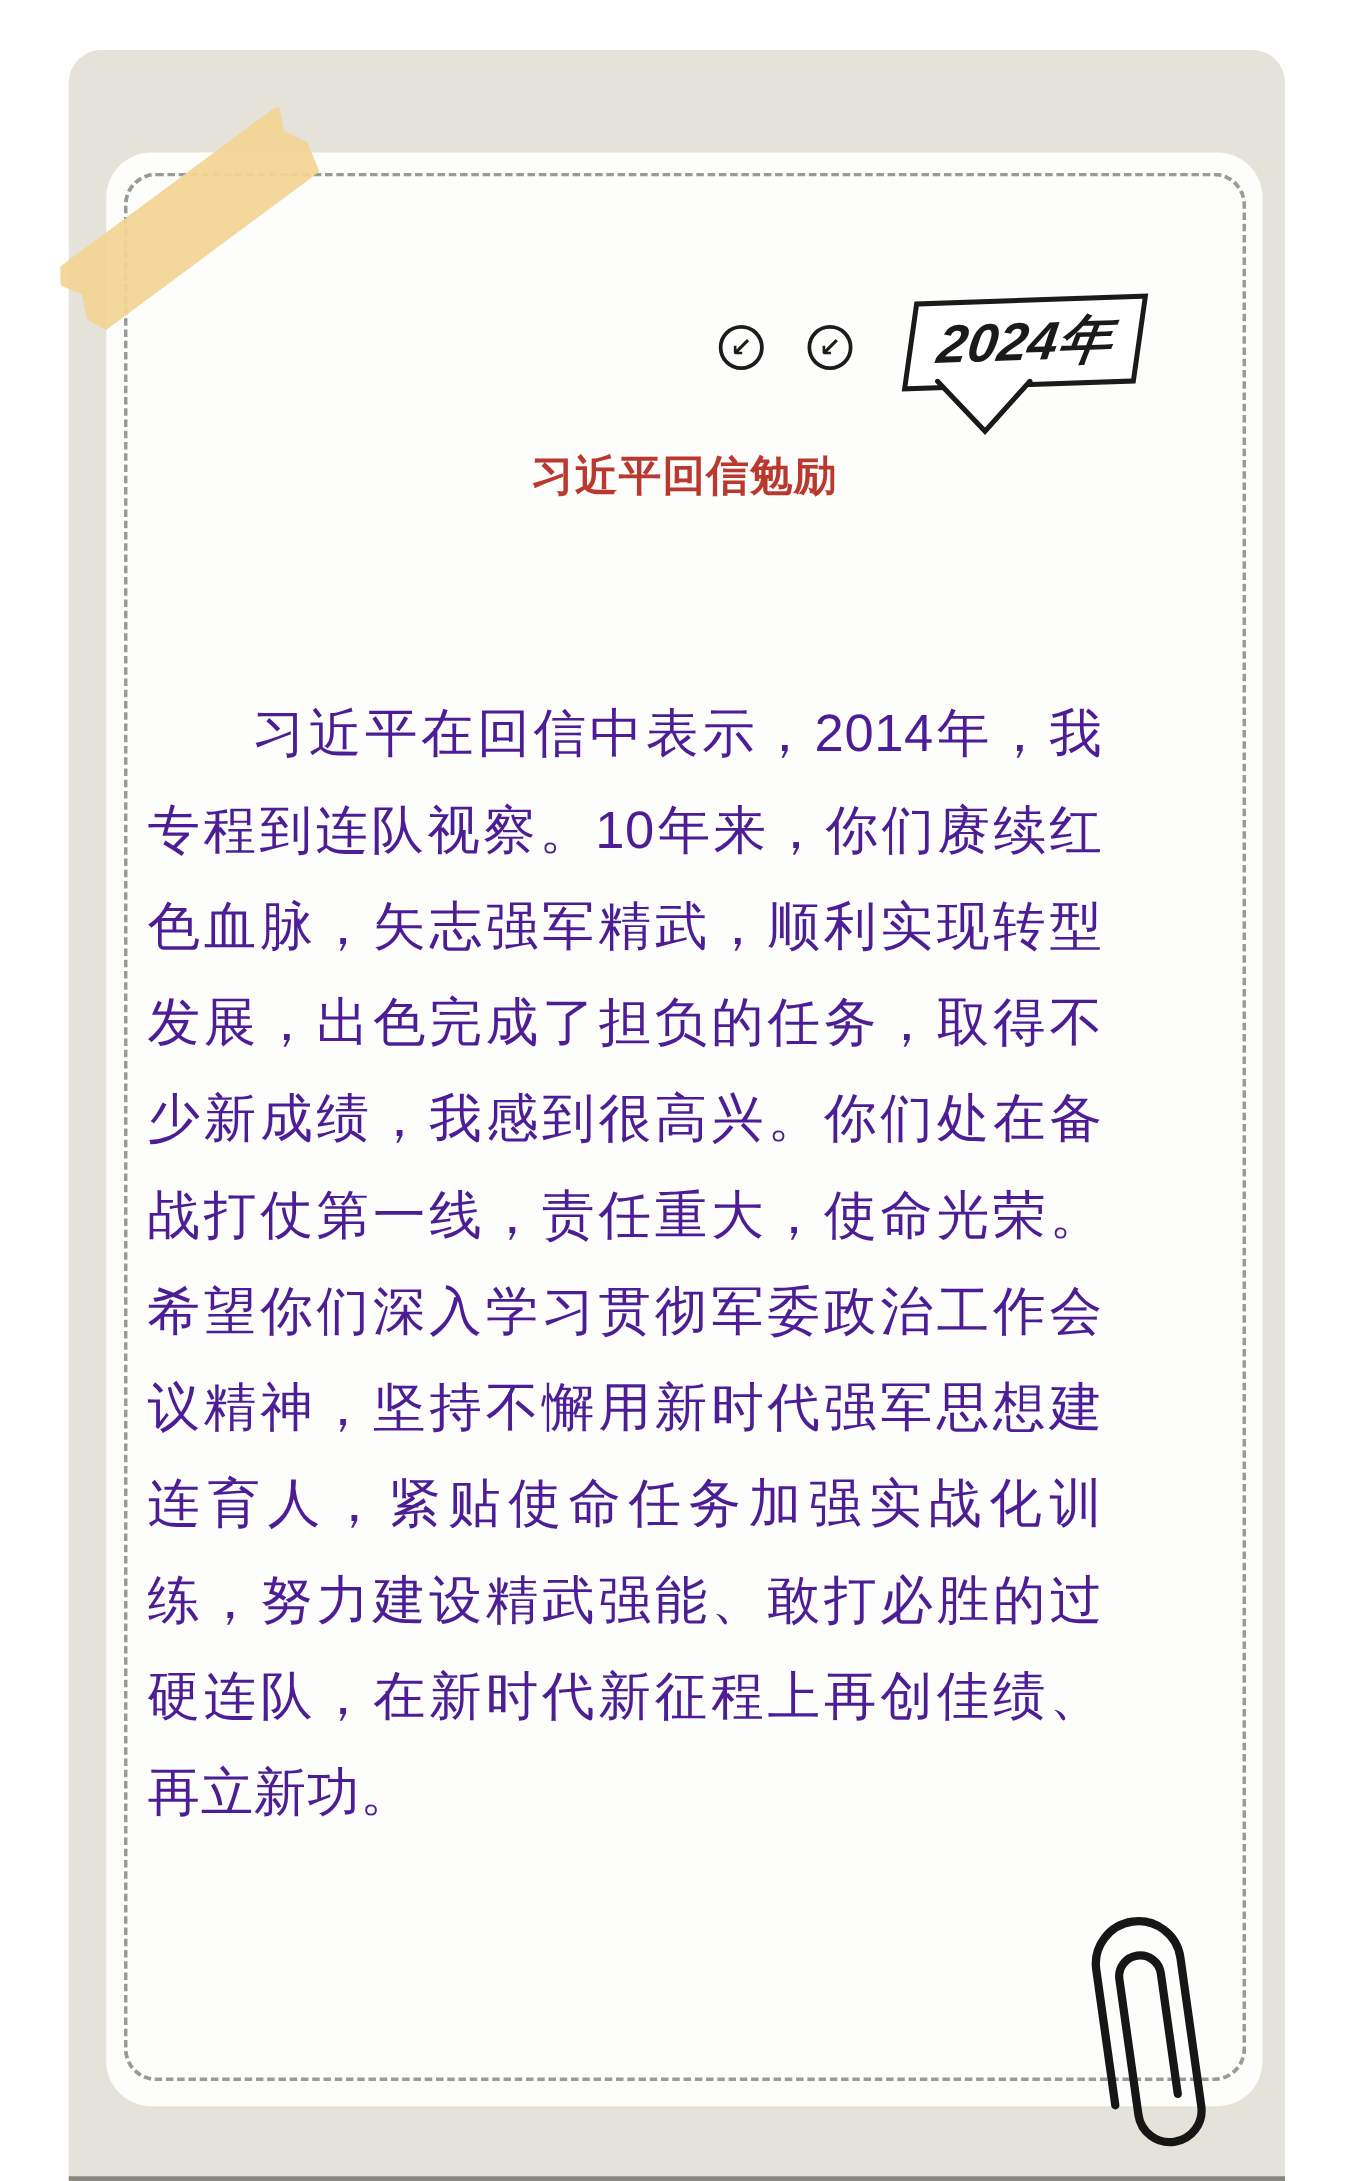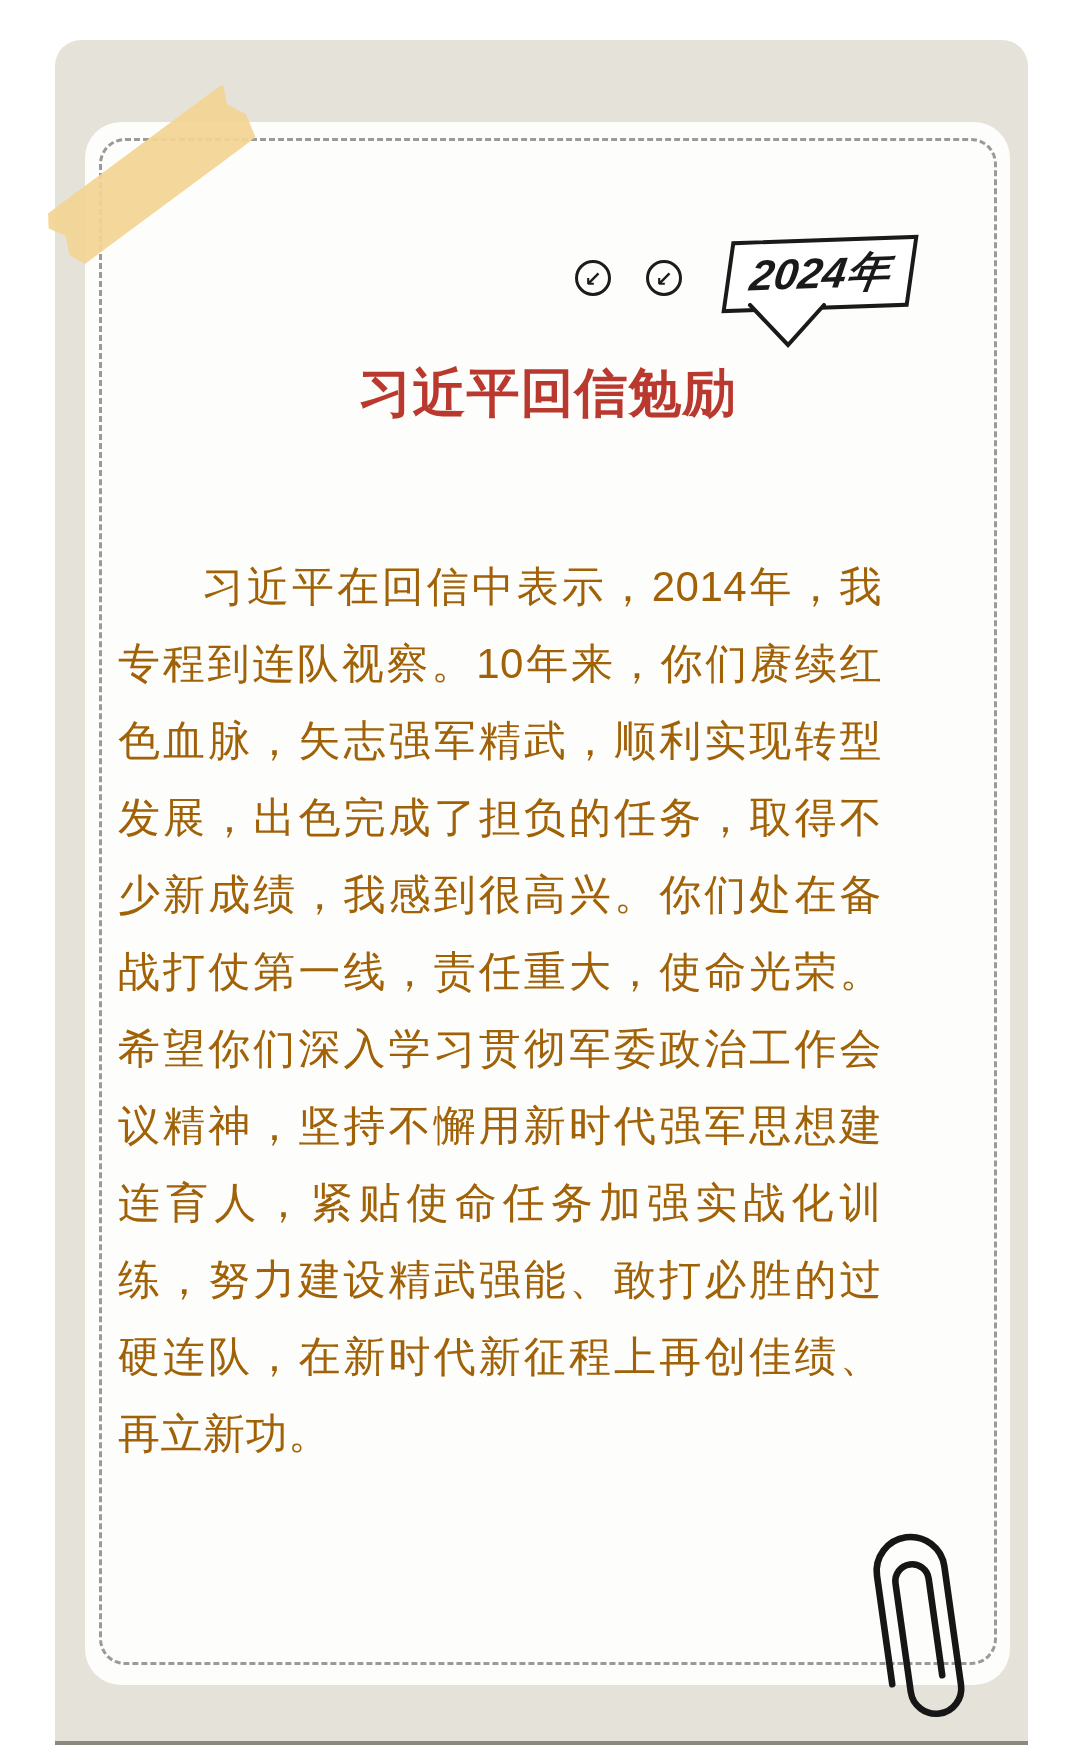--- a/index.html
+++ b/index.html
@@ -62,35 +62,35 @@
     font-size: 43px; font-style: italic; font-weight: bold; color: #1a1a1a;
     z-index: 2;
   }
   .bubble-tail {
     position: absolute;
     left: 742px; top: 303px;
     z-index: 3;
   }
   .title {
     position: absolute;
-    left: 85px; width: 925px; top: 364px;
+    left: 85px; width: 925px; top: 352px;
     text-align: center;
     color: #b9392e;
     font-weight: bold;
-    font-size: 53px;
+    font-size: 34px;
     line-height: 58px;
     letter-spacing: 1px;
   }
   .body-text {
     position: absolute;
     left: 118px; top: 548px;
     width: 764px;
     font-size: 42px;
     line-height: 77px;
-    color: #a16207;
+    color: #4c1d95;
     text-align: justify;
     text-indent: 2em;
     letter-spacing: 0.5px;
   }
   .clip {
     position: absolute;
     left: 870px; top: 1528px;
     transform: rotate(-8deg);
     z-index: 7;
   }

